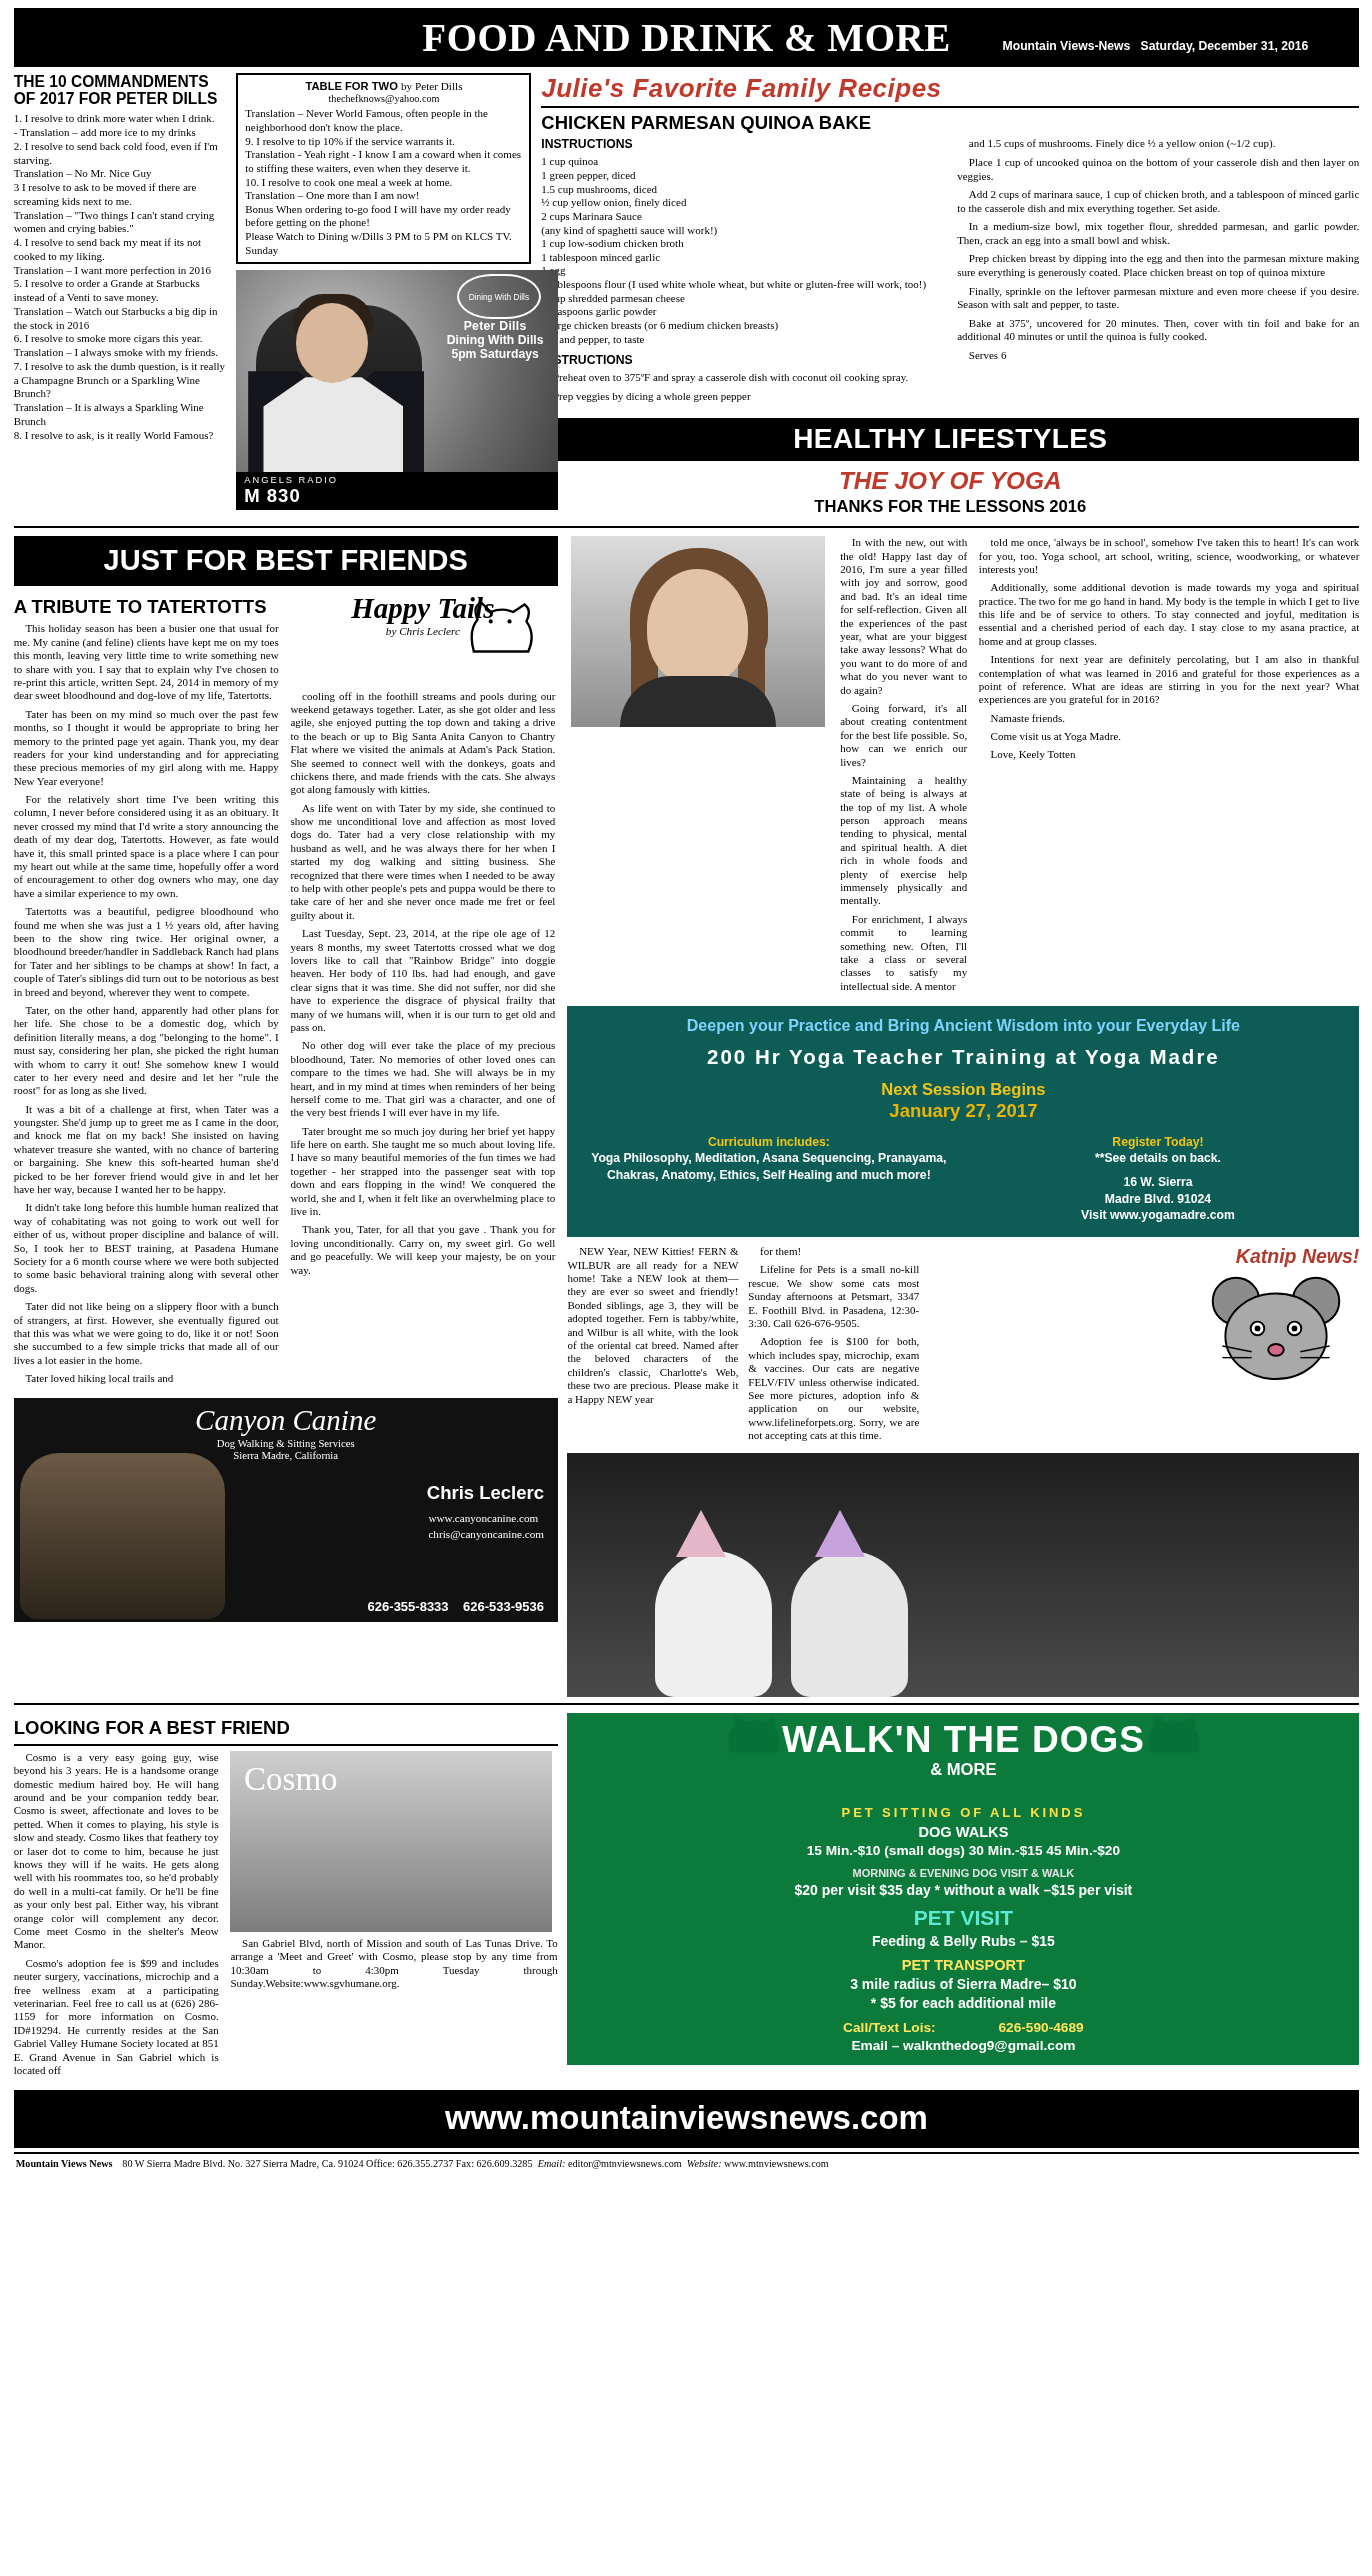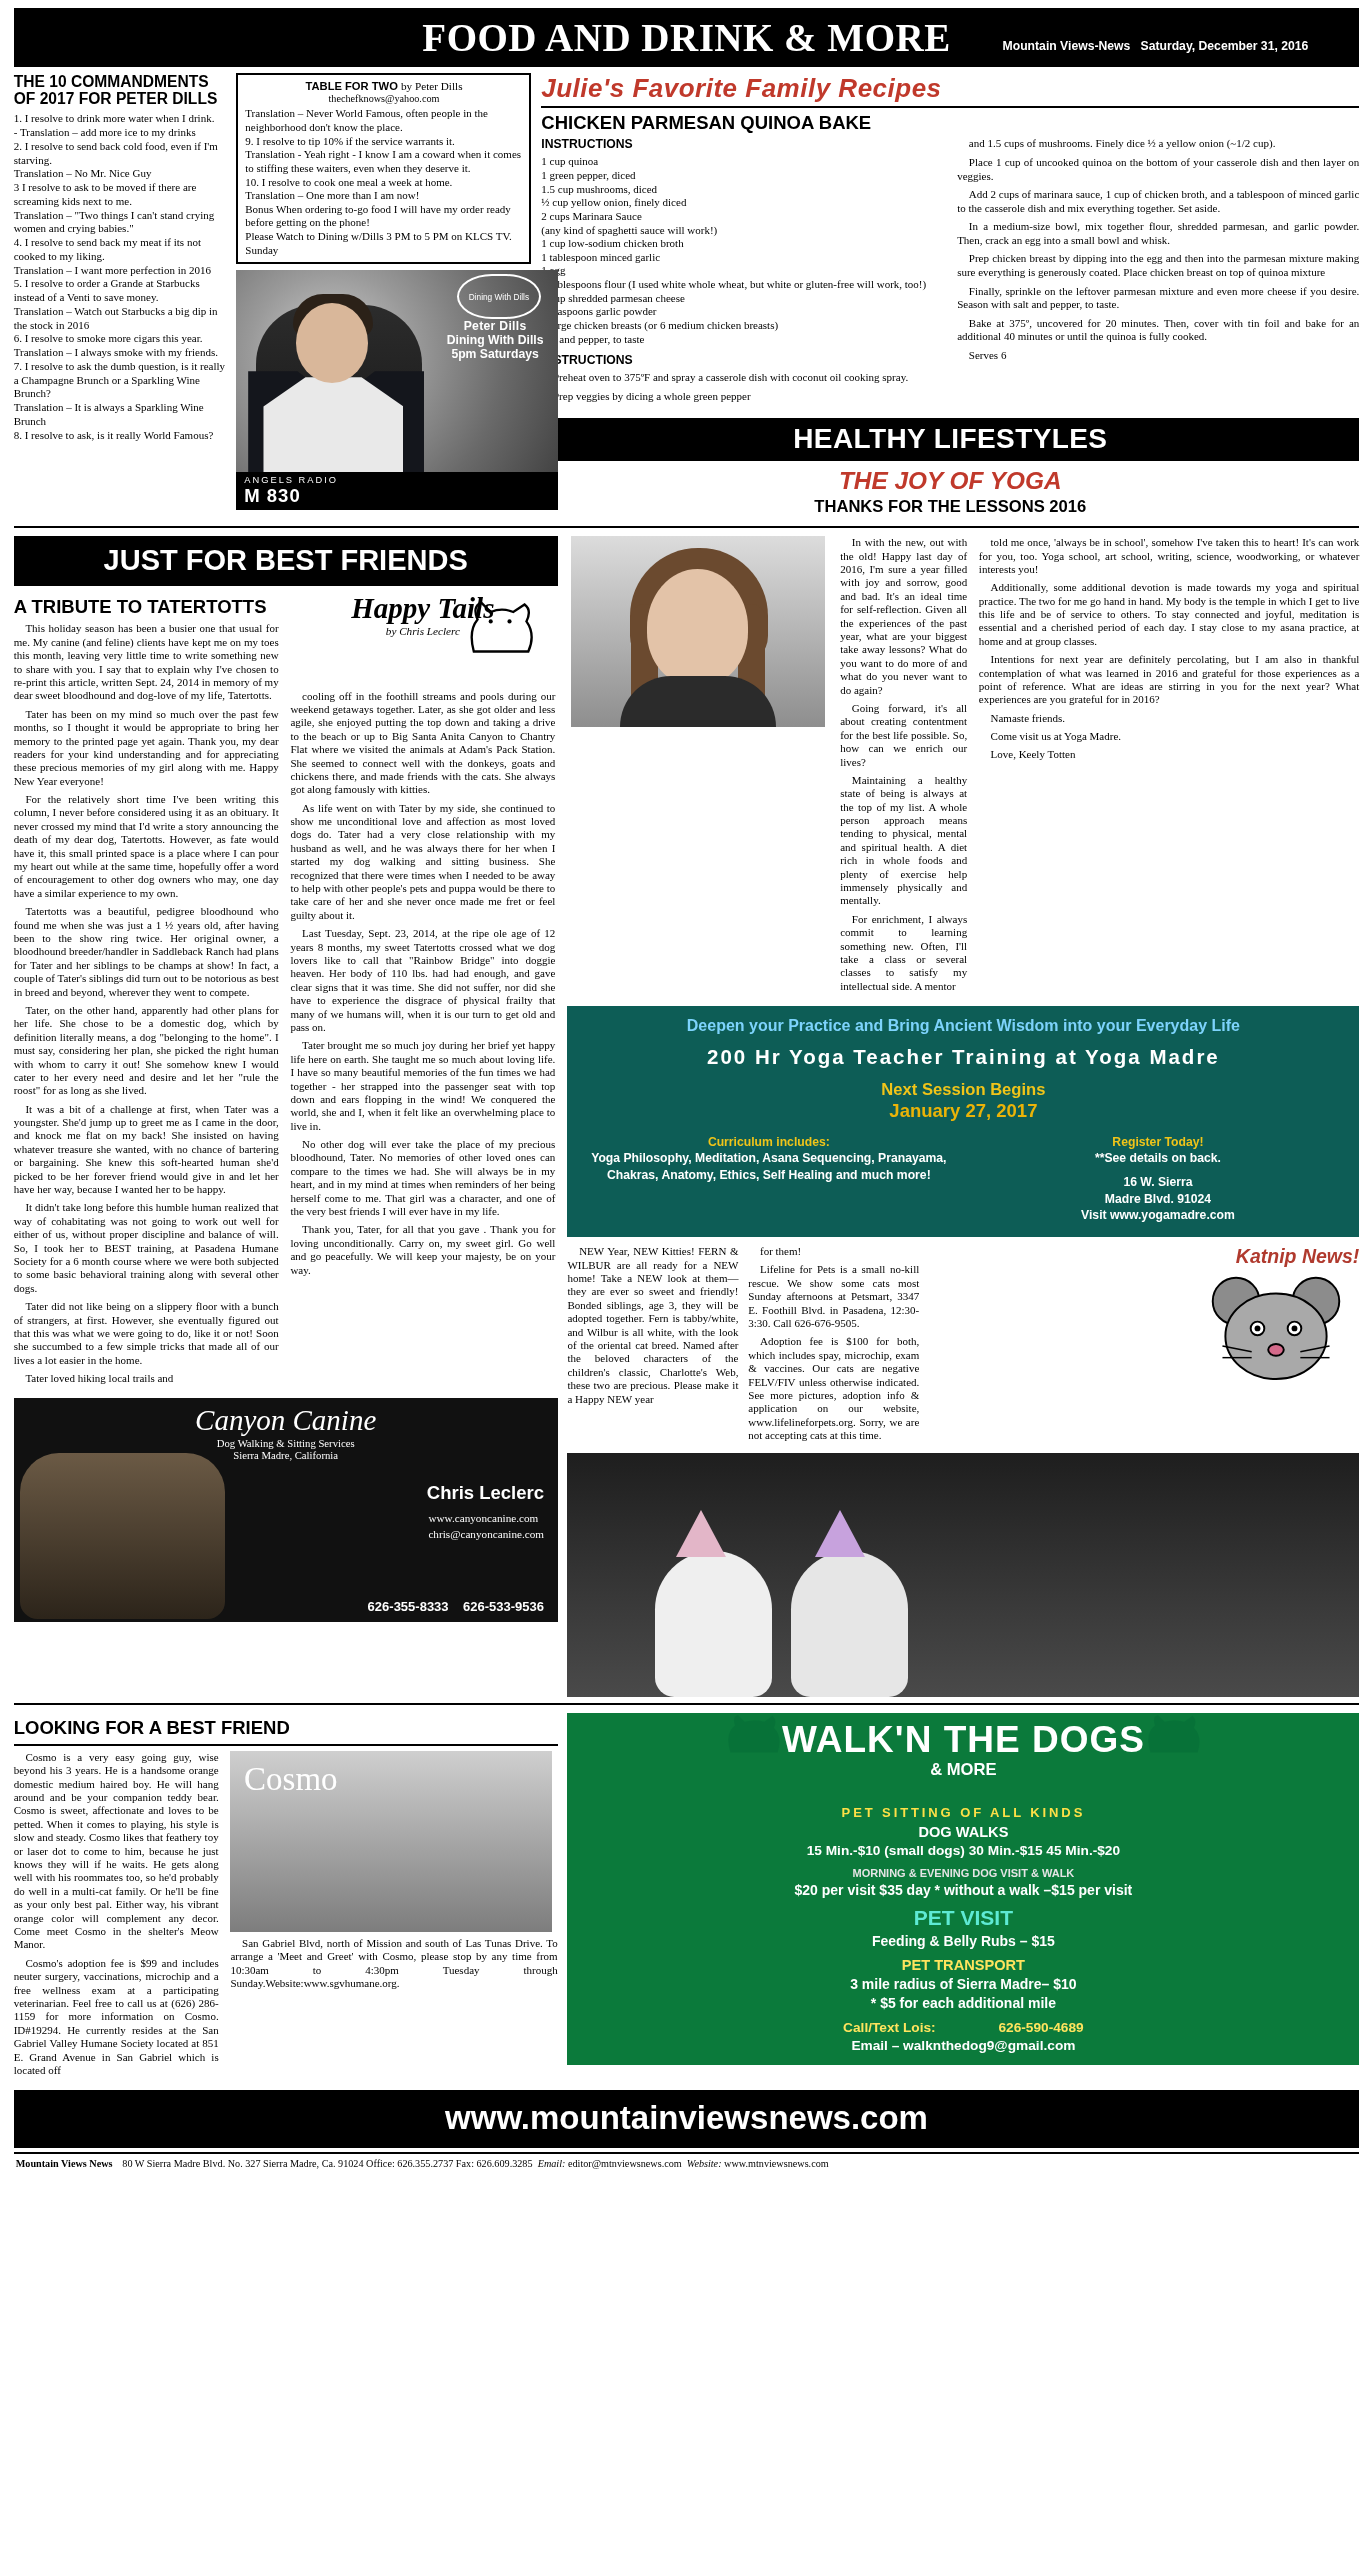--- a/index.html
+++ b/index.html
@@ -304,22 +304,22 @@
             <svg class="dog-outline" viewBox="0 0 100 70">
               <path d="M20 60 q-6 -22 4 -34 q-6 -14 4 -18 q6 6 10 10 q12 -5 24 0 q6 -4 12 -8 q8 6 2 18 q10 14 2 32 z" fill="none" stroke="#000" stroke-width="2.5"></path>
               <circle cx="38" cy="28" r="2.2" fill="#000"></circle>
               <circle cx="58" cy="28" r="2.2" fill="#000"></circle>
             </svg>
           </div>
           <div class="col-body" id="tribute-col2">
               <p>cooling off in the foothill streams and pools during our weekend getaways together. Later, as she got older and less agile, she enjoyed putting the top down and taking a drive to the beach or up to Big Santa Anita Canyon to Chantry Flat where we visited the animals at Adam's Pack Station. She seemed to connect well with the donkeys, goats and chickens there, and made friends with the cats. She always got along famously with kitties.</p>
               <p>As life went on with Tater by my side, she continued to show me unconditional love and affection as most loved dogs do. Tater had a very close relationship with my husband as well, and he was always there for her when I started my dog walking and sitting business. She recognized that there were times when I needed to be away to help with other people's pets and puppa would be there to take care of her and she never once made me fret or feel guilty about it.</p>
               <p>Last Tuesday, Sept. 23, 2014, at the ripe ole age of 12 years 8 months, my sweet Tatertotts crossed what we dog lovers like to call that "Rainbow Bridge" into doggie heaven. Her body of 110 lbs. had had enough, and gave clear signs that it was time. She did not suffer, nor did she have to experience the disgrace of physical frailty that many of we humans will, when it is our turn to get old and pass on.</p>
+              <p>No other dog will ever take the place of my precious bloodhound, Tater. No memories of other loved ones can compare to the times we had. She will always be in my heart, and in my mind at times when reminders of her being herself come to me. That girl was a character, and one of the very best friends I will ever have in my life.</p>
               <p>Tater brought me so much joy during her brief yet happy life here on earth. She taught me so much about loving life. I have so many beautiful memories of the fun times we had together - her strapped into the passenger seat with top down and ears flopping in the wind! We conquered the world, she and I, when it felt like an overwhelming place to live in.</p>
-              <p>No other dog will ever take the place of my precious bloodhound, Tater. No memories of other loved ones can compare to the times we had. She will always be in my heart, and in my mind at times when reminders of her being herself come to me. That girl was a character, and one of the very best friends I will ever have in my life.</p>
               <p>Thank you, Tater, for all that you gave . Thank you for loving unconditionally. Carry on, my sweet girl. Go well and go peacefully. We will keep your majesty, be on your way.</p>
             </div>
         </div>
       </div>
 
       <div class="canine-ad">
         <div class="canine-dog"></div>
         <div class="canine-title">Canyon Canine</div>
         <div class="canine-sub">Dog Walking &amp; Sitting Services</div>
         <div class="canine-sub">Sierra Madre, California</div>

